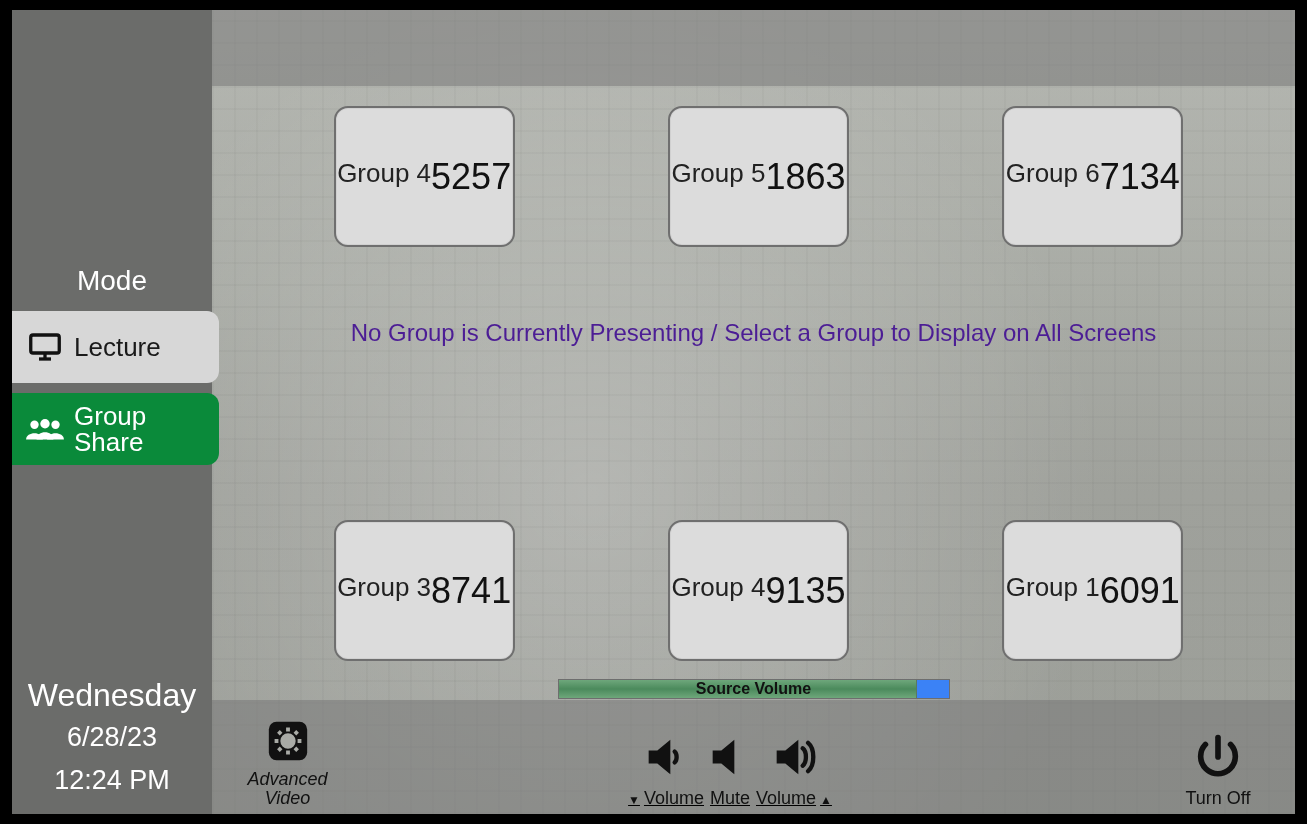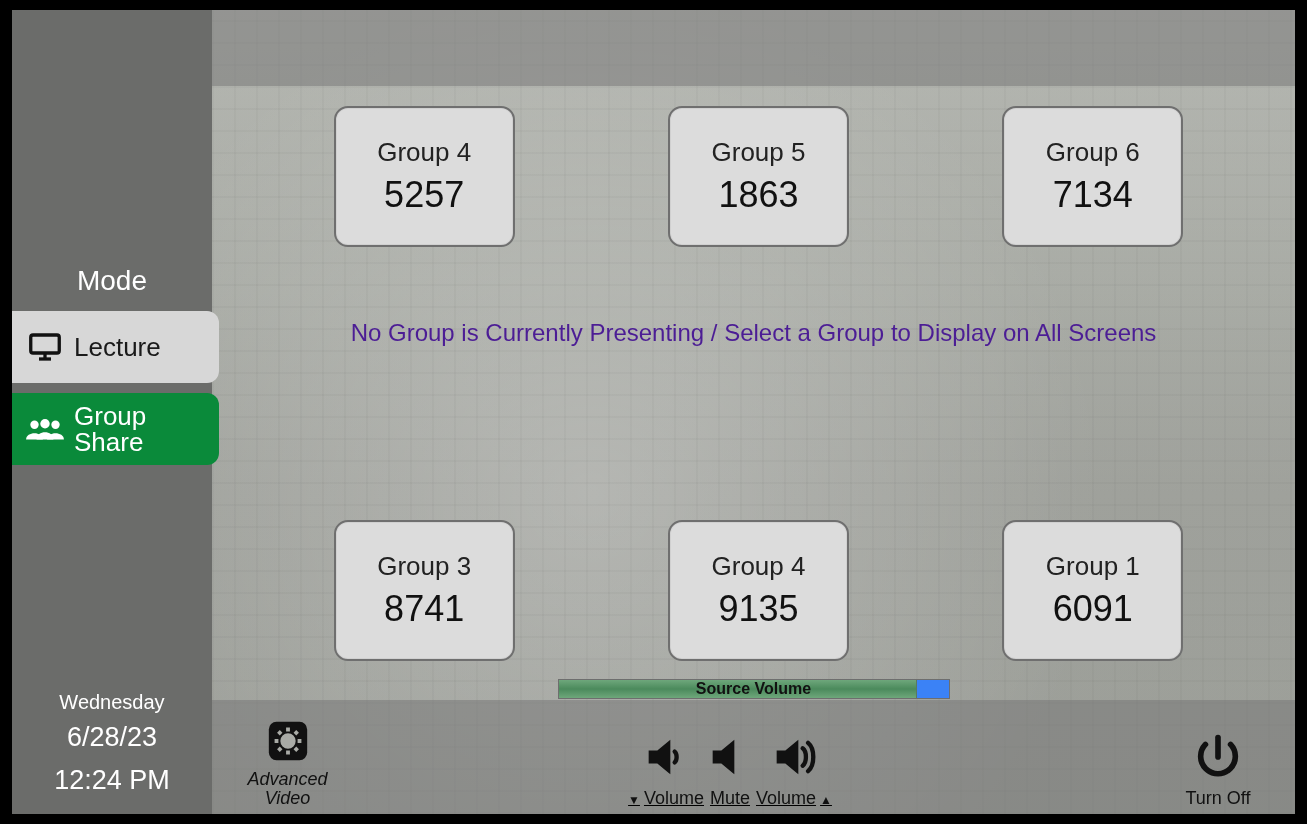--- a/index.html
+++ b/index.html
@@ -79,21 +79,21 @@
   }
   .mode-groupshare .mode-text { line-height: 1.0; font-size: 26px; }
   .mode-text-stack { display: flex; flex-direction: column; }
 
   .sidebar-datetime {
     margin-top: auto;
     text-align: center;
     color: #fff;
     padding-bottom: 18px;
   }
-  .sidebar-datetime .day { font-size: 20px; margin-bottom: 8px; }
+  .sidebar-datetime .day { font-size: 32px; margin-bottom: 8px; }
   .sidebar-datetime .date { font-size: 27px; margin-bottom: 12px; }
   .sidebar-datetime .time { font-size: 27px; }
 
   
   .topbar {
     position: absolute;
     left: 200px;
     top: 0;
     right: 0;
     height: 76px;
@@ -118,21 +118,21 @@
   }
   .tile-row.top { top: 20px; }
   .tile-row.bottom { top: 434px; }
   .tile {
     width: 181px;
     height: 141px;
     background: #dcdcdc;
     border: 2px solid #6f6f6f;
     border-radius: 14px;
     display: flex;
-    flex-direction: column;
+    flex-direction: row;
     align-items: center;
     justify-content: center;
     cursor: pointer;
     box-shadow: 0 0 0 1px rgba(0,0,0,0.05) inset;
     margin-left: 10px;
   }
   .tile .g-label { font-size: 26px; color: #222; margin-bottom: 6px; }
   .tile .g-code { font-size: 36px; color: #111; }
 
   .center-msg {

